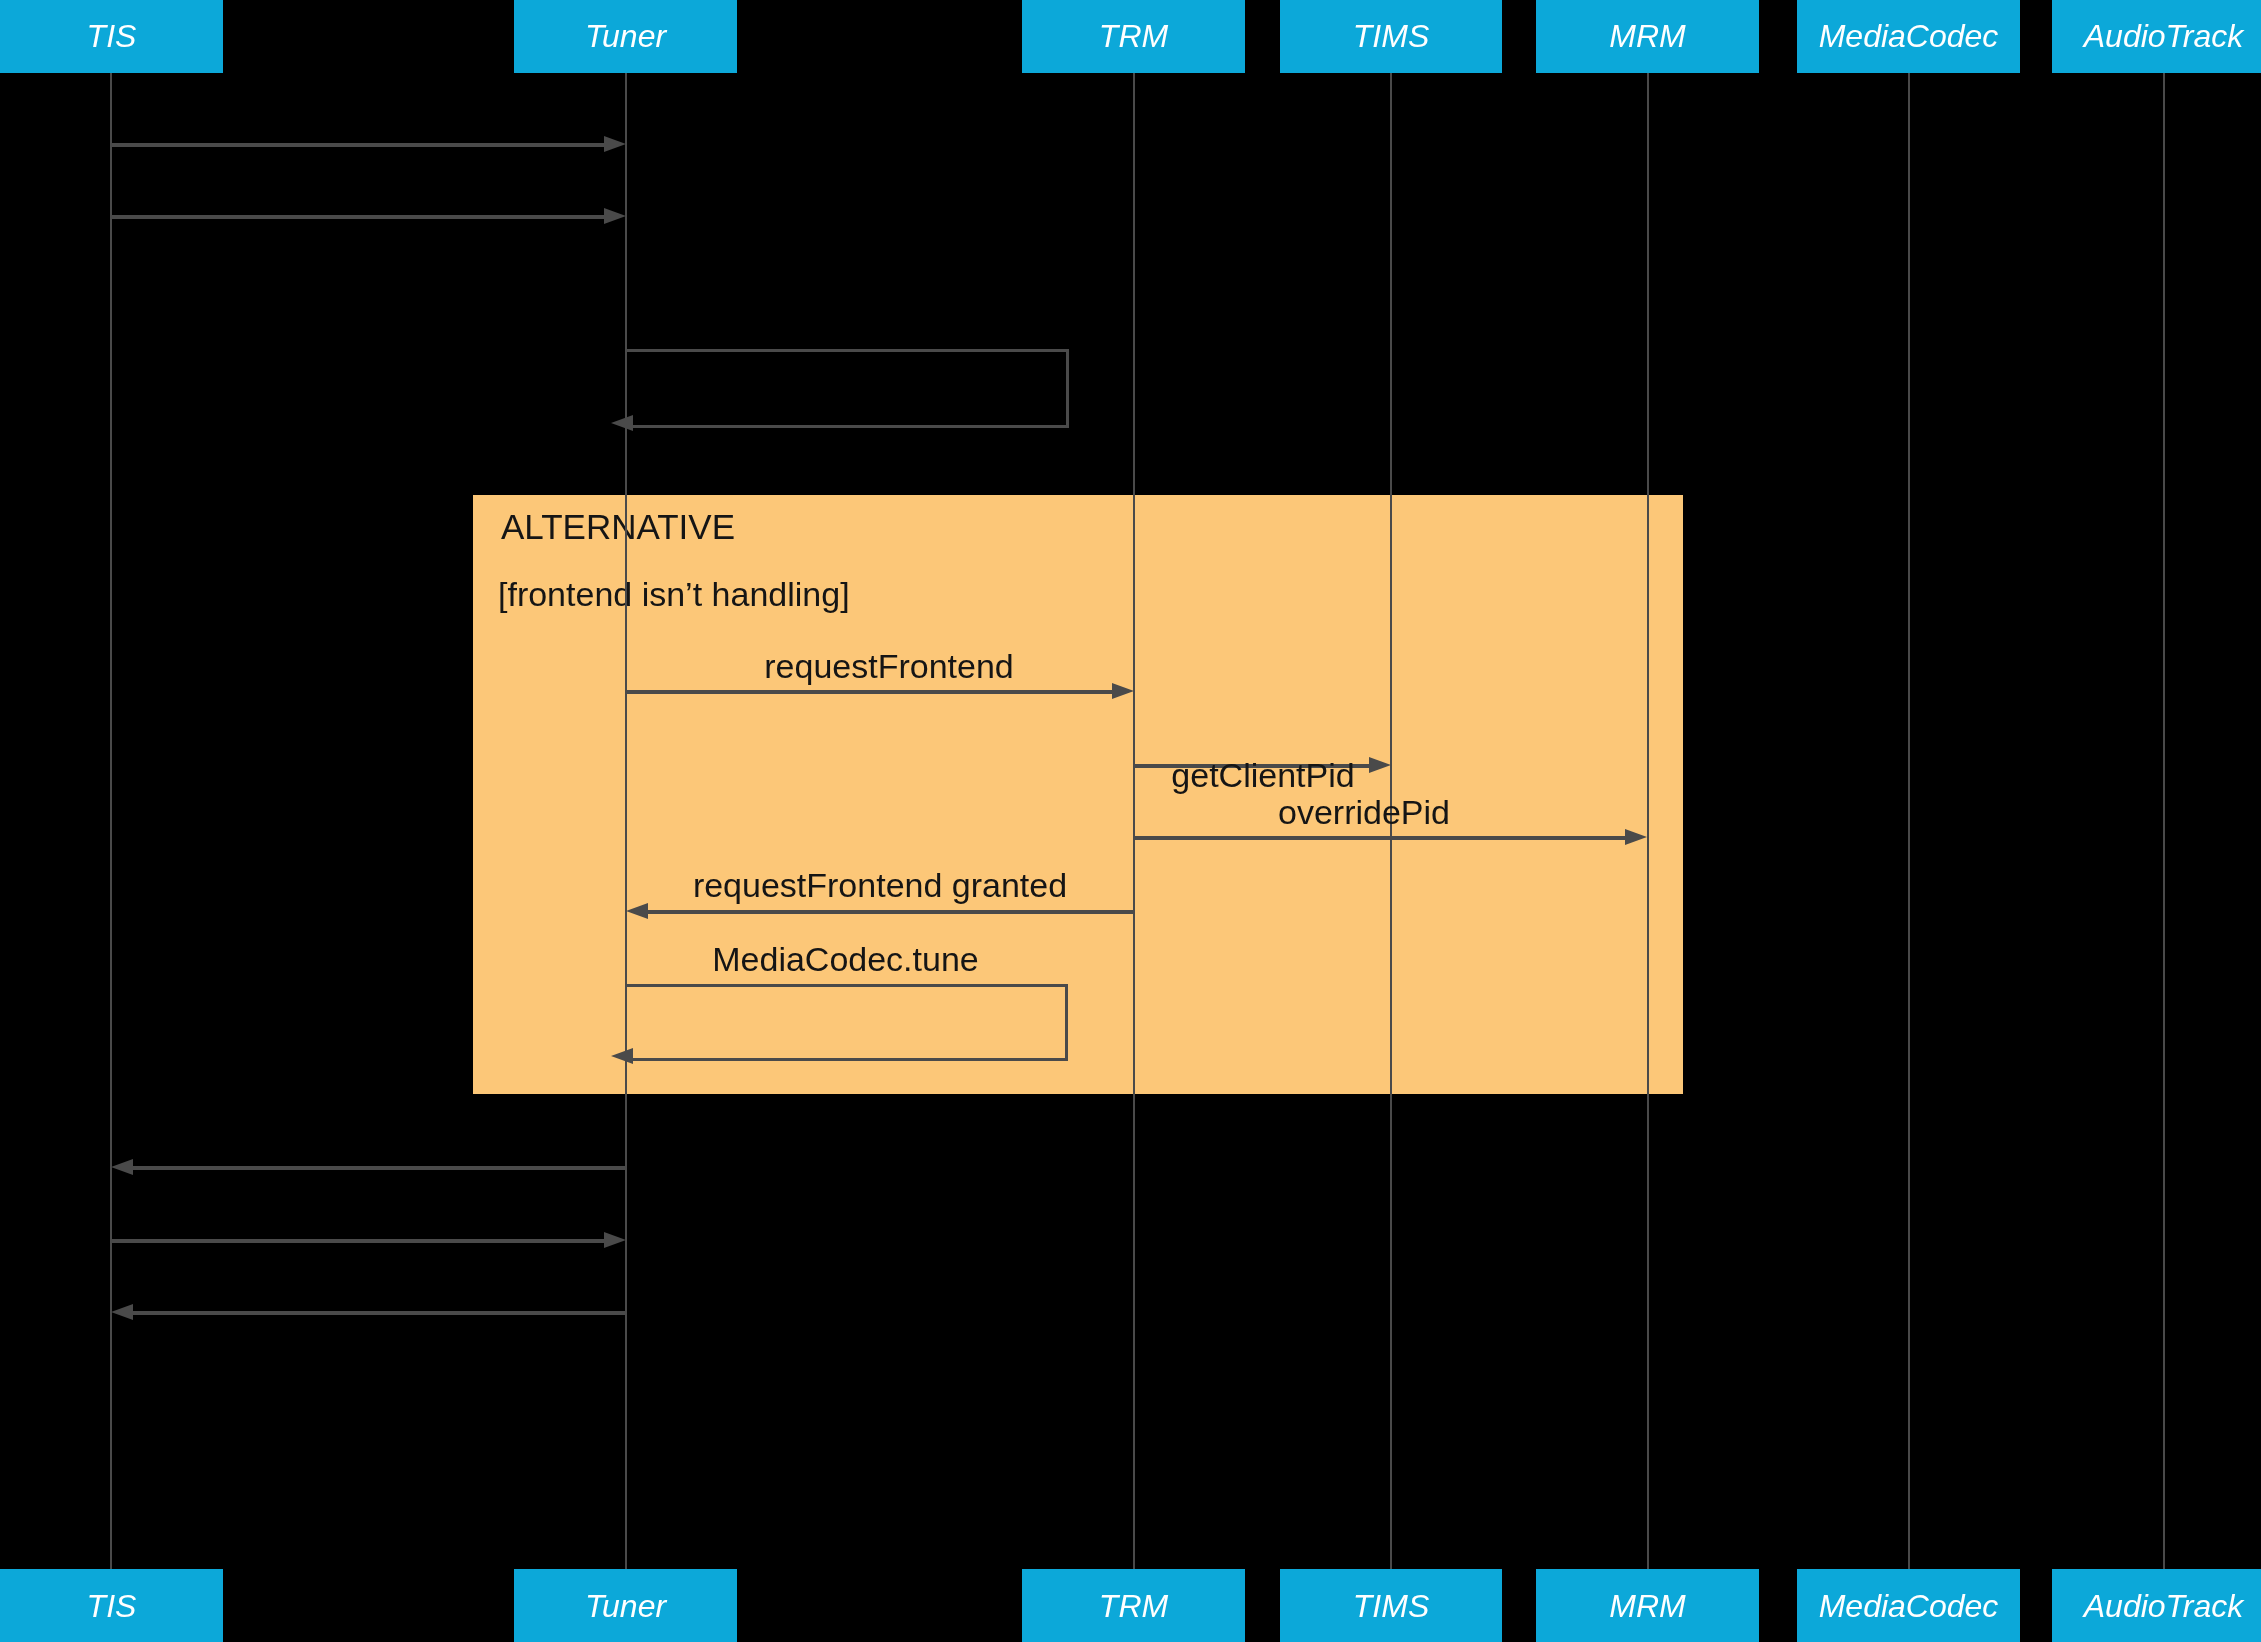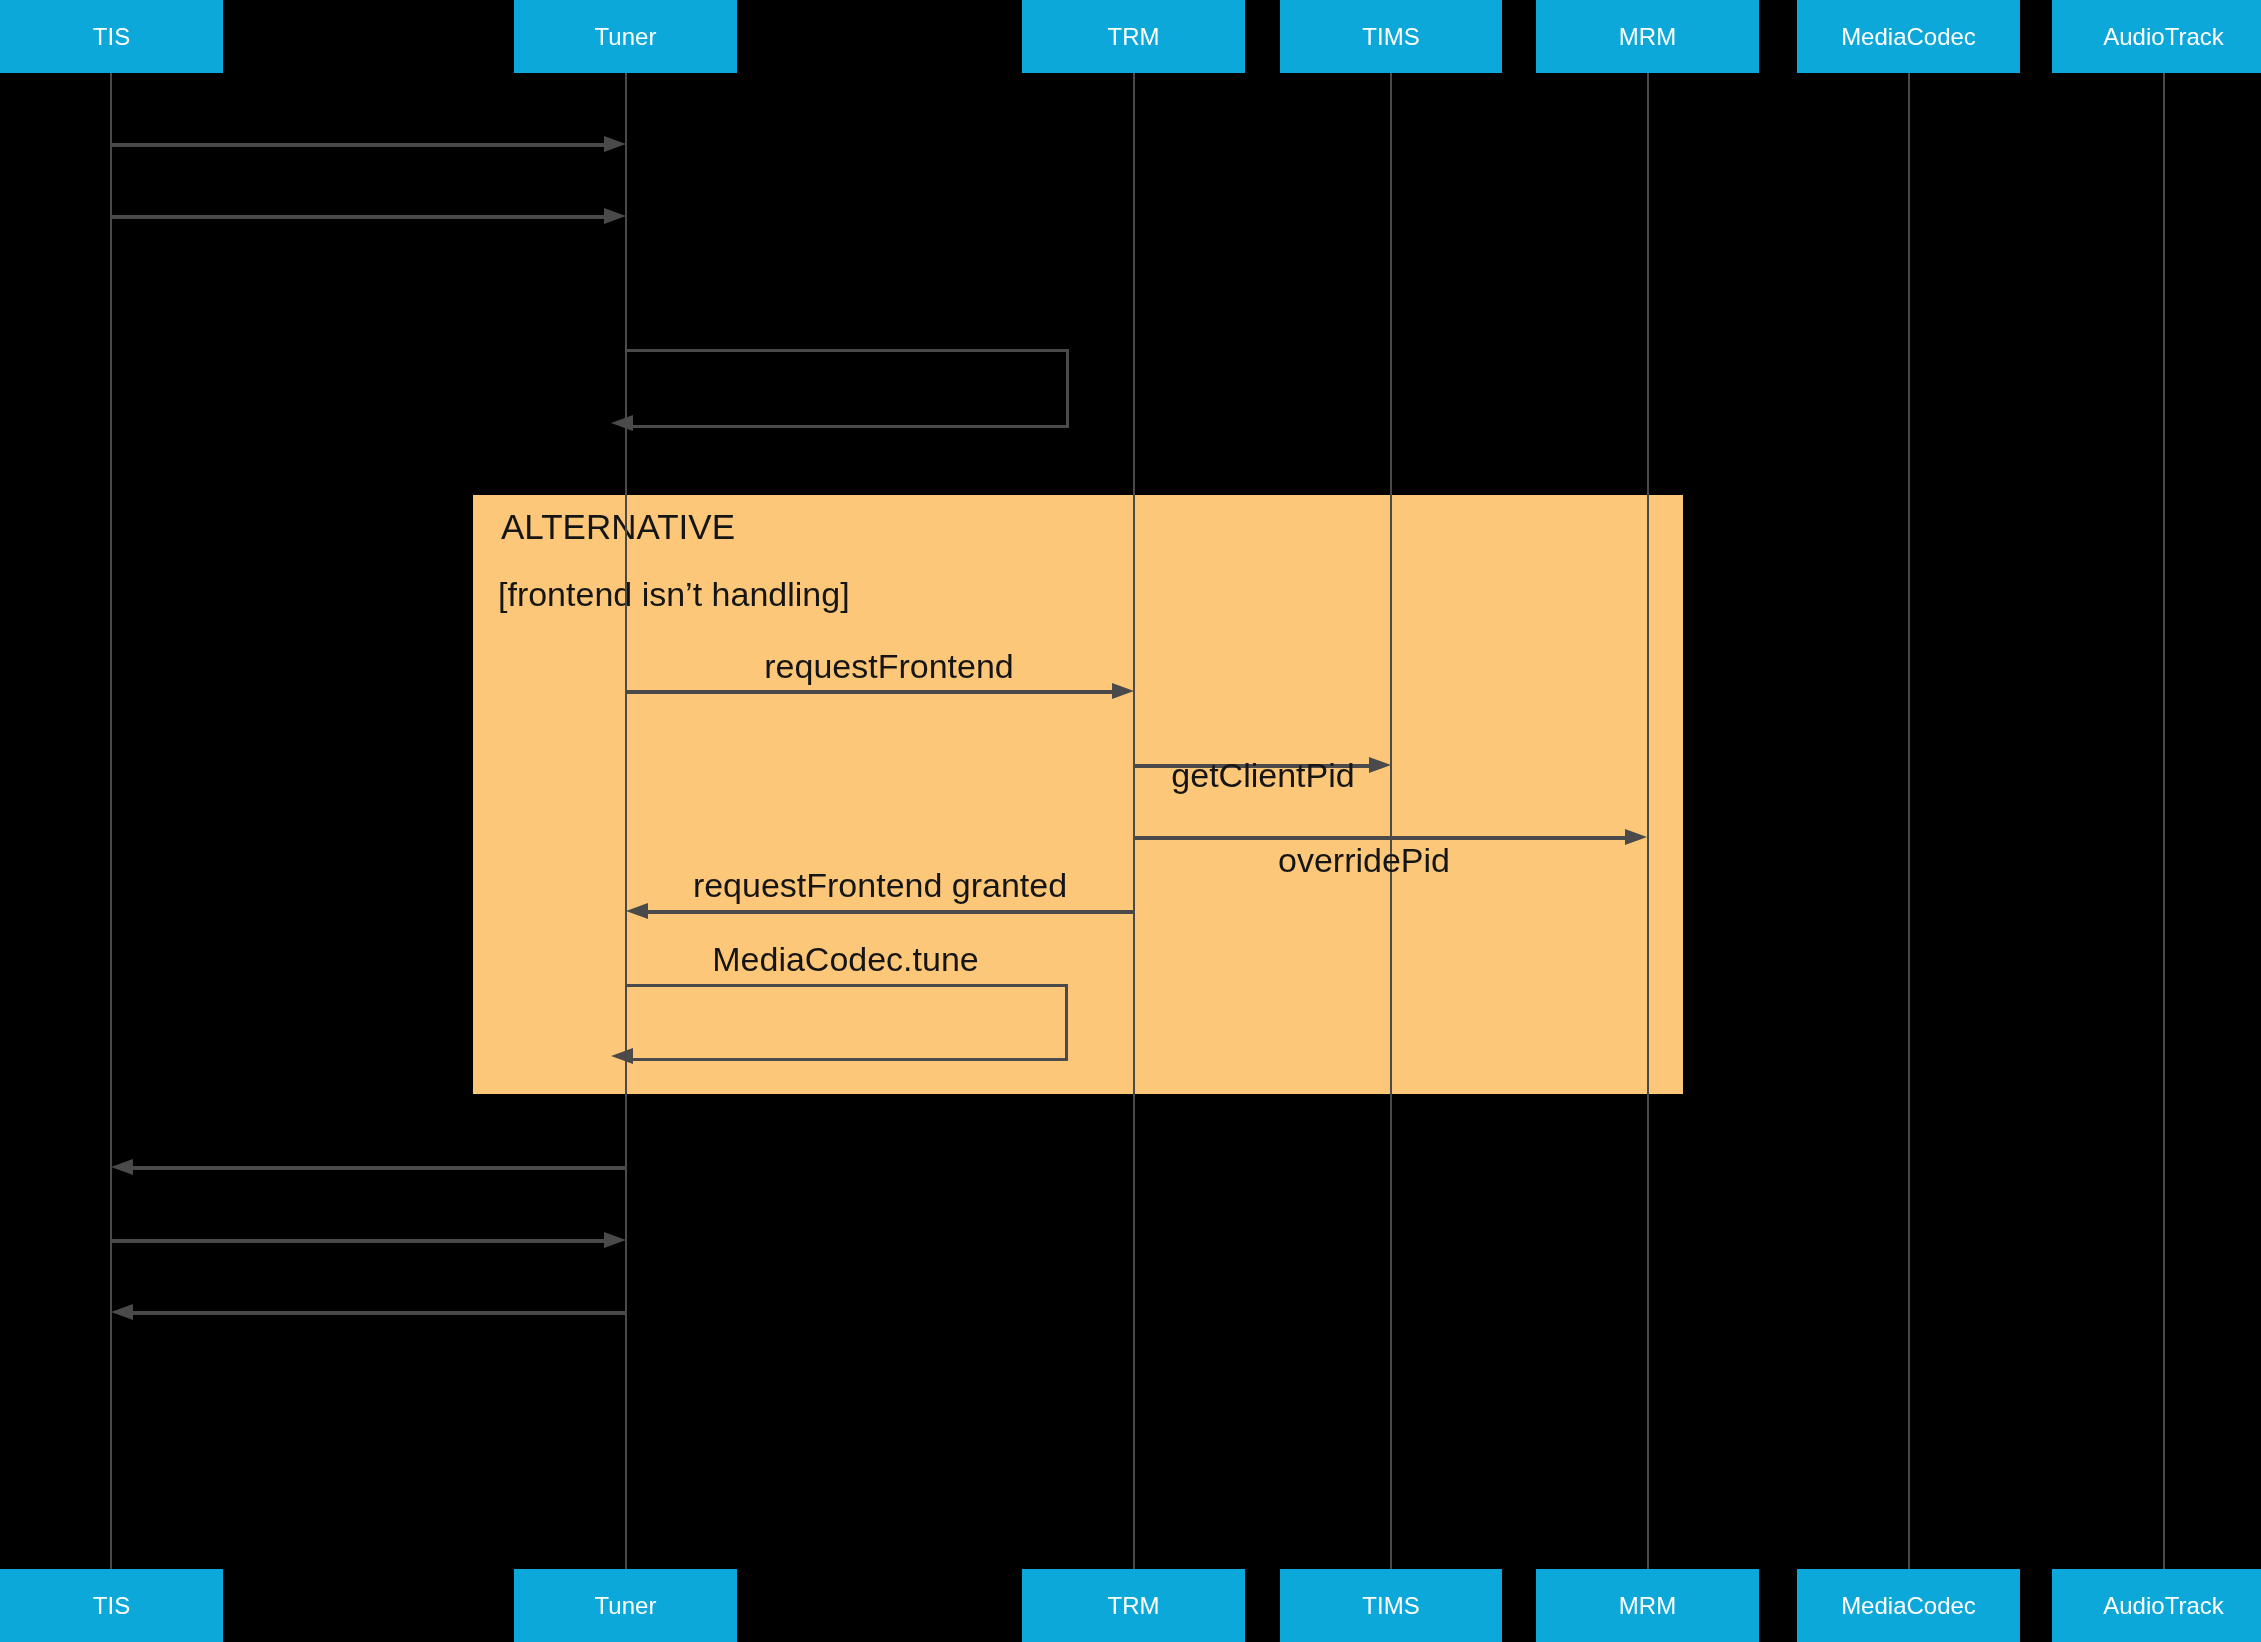--- a/index.html
+++ b/index.html
@@ -8,23 +8,24 @@
     width:2261px;height:1642px;
     overflow:hidden;
     background:var(--bg,#000);
     font-family:"Liberation Sans","DejaVu Sans",sans-serif;
   }
   .actor{
     position:absolute;
     display:flex;align-items:center;justify-content:center;
     background:var(--actor-fill,#0CA8D9);
     color:var(--actor-text,#fff);
-    font-size:24px;
+    font-size:32px;
     z-index:5;
     white-space:nowrap;
+    font-style:italic;
   }
   .lifeline{
     position:absolute;width:2.2px;
     background:var(--line,#4A4A4A);
     z-index:2;
   }
   .alt{
     position:absolute;
     background:var(--alt-fill,#FCC778);
     z-index:1;
@@ -101,21 +102,21 @@
       <div class="self-rect" style="left: 626px; top: 349px; width: 440px; height: 73px;"></div>
       <div class="tri left" style="left: 611px; top: 415px;"></div>
       <div class="msg-line" style="left: 626px; top: 690px; width: 488px;"></div>
       <div class="tri right" style="left: 1112px; top: 683px;"></div>
       <div class="msg-label" style="left: 635px; width: 508px; top: 647px;">requestFrontend</div>
       <div class="msg-line" style="left: 1134px; top: 764px; width: 237px;"></div>
       <div class="tri right" style="left: 1369px; top: 757px;"></div>
       <div class="msg-label" style="left: 1134px; width: 258px; top: 756px;">getClientPid</div>
       <div class="msg-line" style="left: 1134px; top: 836px; width: 493px;"></div>
       <div class="tri right" style="left: 1625px; top: 829px;"></div>
-      <div class="msg-label" style="left: 1134px; width: 460px; top: 793px; margin-top: 48px;">overridePid</div>
+      <div class="msg-label" style="left: 1134px; width: 460px; top: 793px;">overridePid</div>
       <div class="msg-line" style="left: 646px; top: 910px; width: 488px;"></div>
       <div class="tri left" style="left: 626px; top: 903px;"></div>
       <div class="msg-label" style="left: 626px; width: 508px; top: 866px;">requestFrontend granted</div>
       <div class="self-rect" style="left: 626px; top: 984px; width: 439px; height: 71px;"></div>
       <div class="tri left" style="left: 611px; top: 1048px;"></div>
       <div class="msg-label" style="left: 626px; width: 439px; top: 940px;">MediaCodec.tune</div>
       <div class="msg-line" style="left: 131px; top: 1166px; width: 494px;"></div>
       <div class="tri left" style="left: 111px; top: 1159px;"></div>
       <div class="msg-line" style="left: 111px; top: 1239px; width: 494px;"></div>
       <div class="tri right" style="left: 604px; top: 1232px;"></div>

